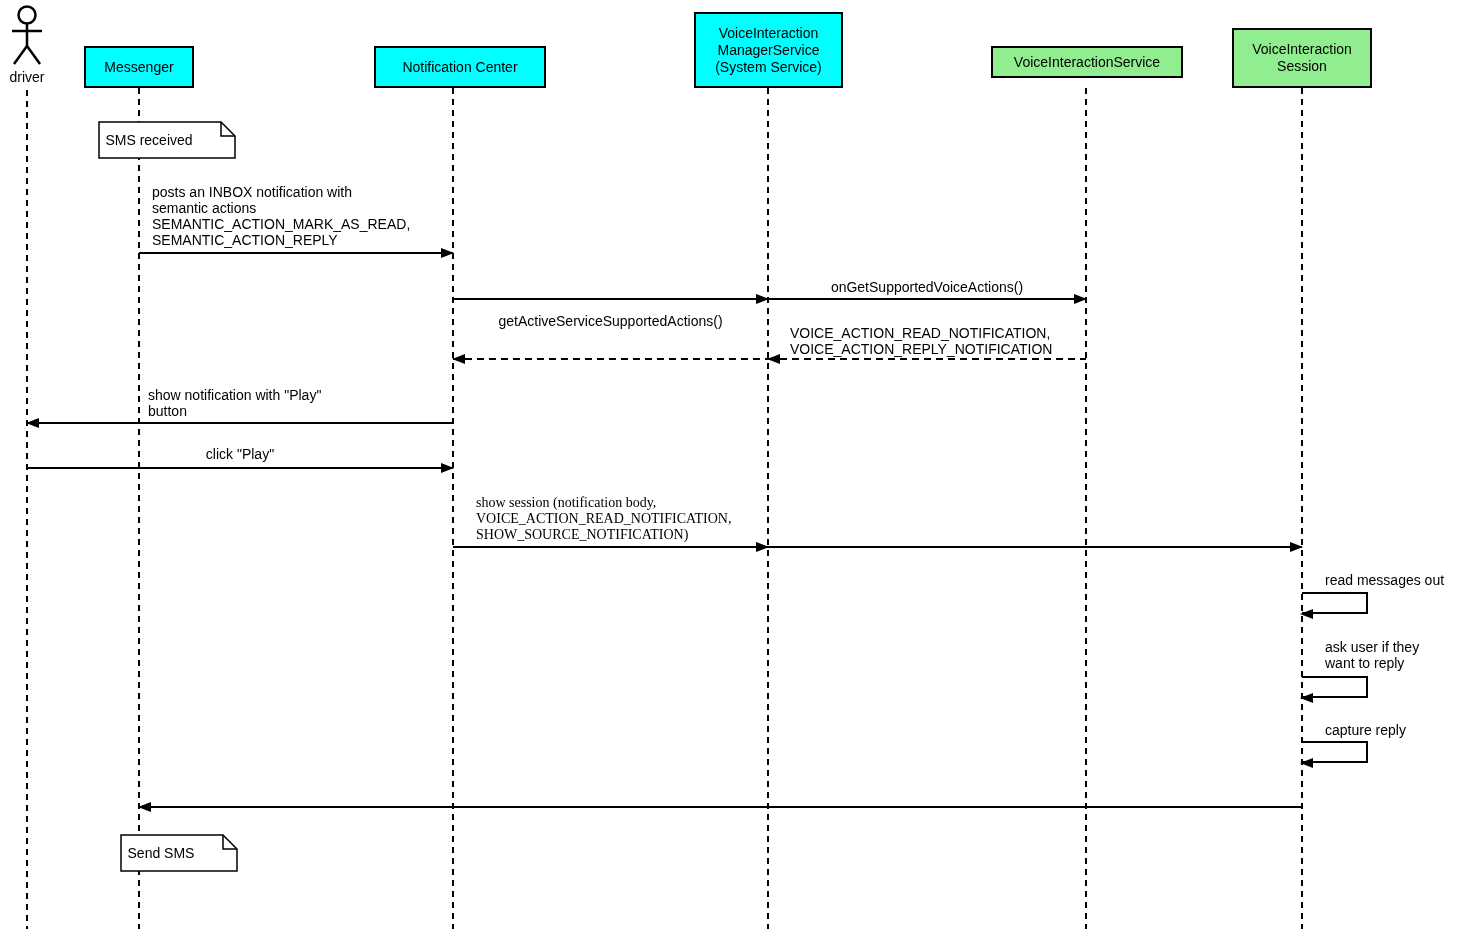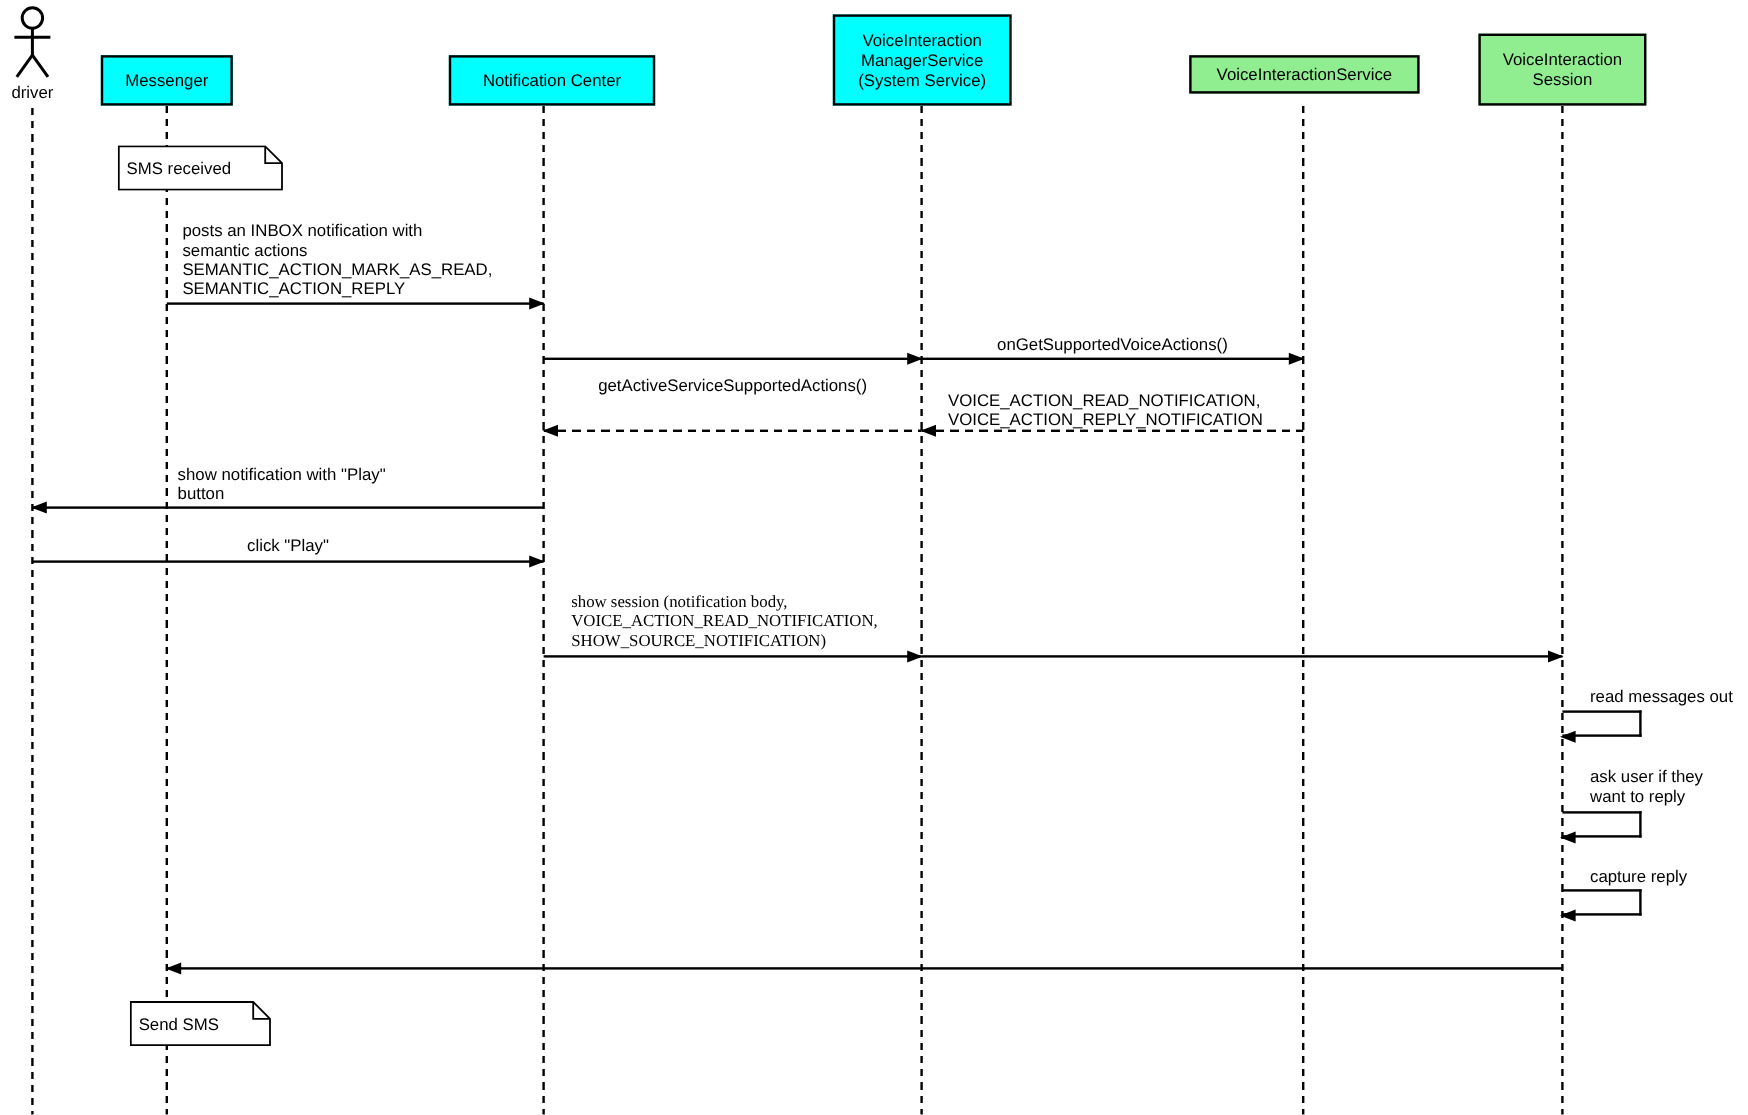--- a/index.html
+++ b/index.html
@@ -186,21 +186,21 @@
 
   <div class="msg-label" style="left:1325px;top:722px;">capture reply</div>
   <div class="selfloop" style="left:1302px;top:741px;width:66px;height:22px;">
     <span class="head-l"></span>
   </div>
 
   <div class="arrow" style="left:139px;top:806px;width:1163px;">
     <span class="head-l"></span>
   </div>
 
-  <div class="note" style="left:80px;top:834px;width:118px;height:38px;">
+  <div class="note" style="left:92px;top:834px;width:118px;height:38px;">
     <svg width="118" height="38">
       <path d="M1,1 L103,1 L117,15 L117,37 L1,37 Z" fill="#ffffff" stroke="#000000" stroke-width="1.5"></path>
       <path d="M103,1 L103,15 L117,15" fill="none" stroke="#000000" stroke-width="1.5"></path>
     </svg>
     <div class="note-text">Send SMS</div>
   </div>
 
 </div>
 
 </body></html>

